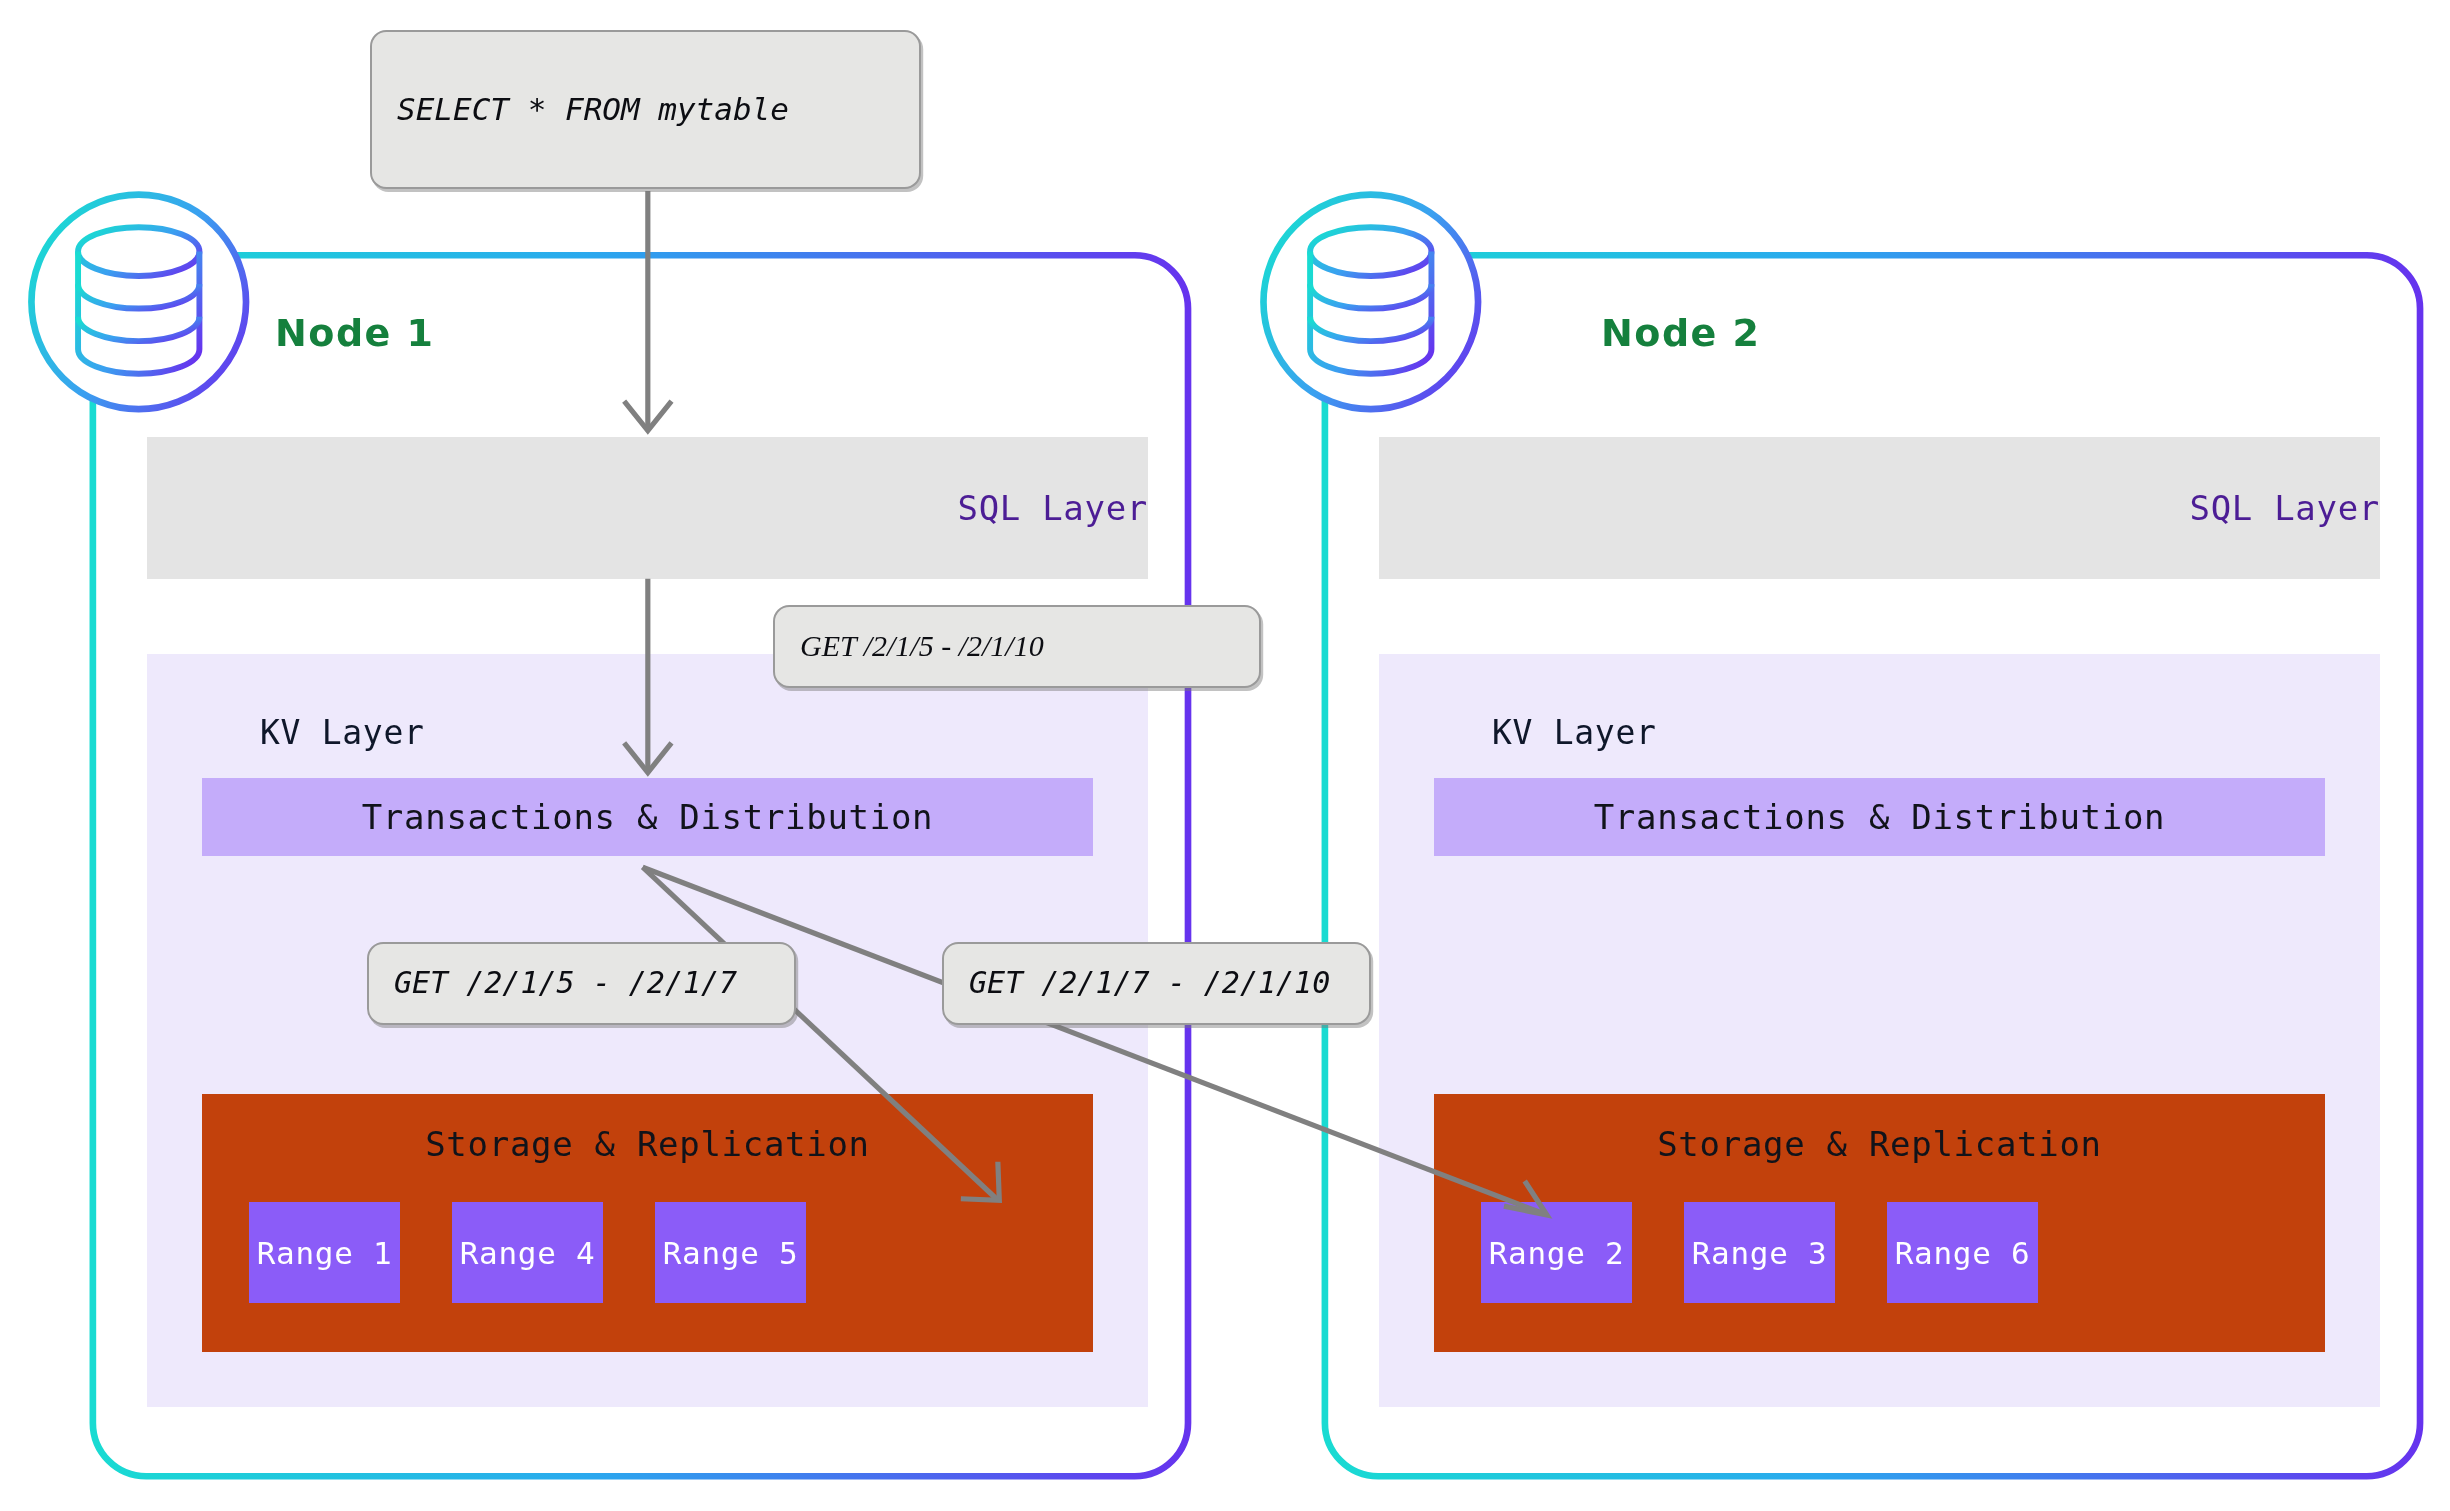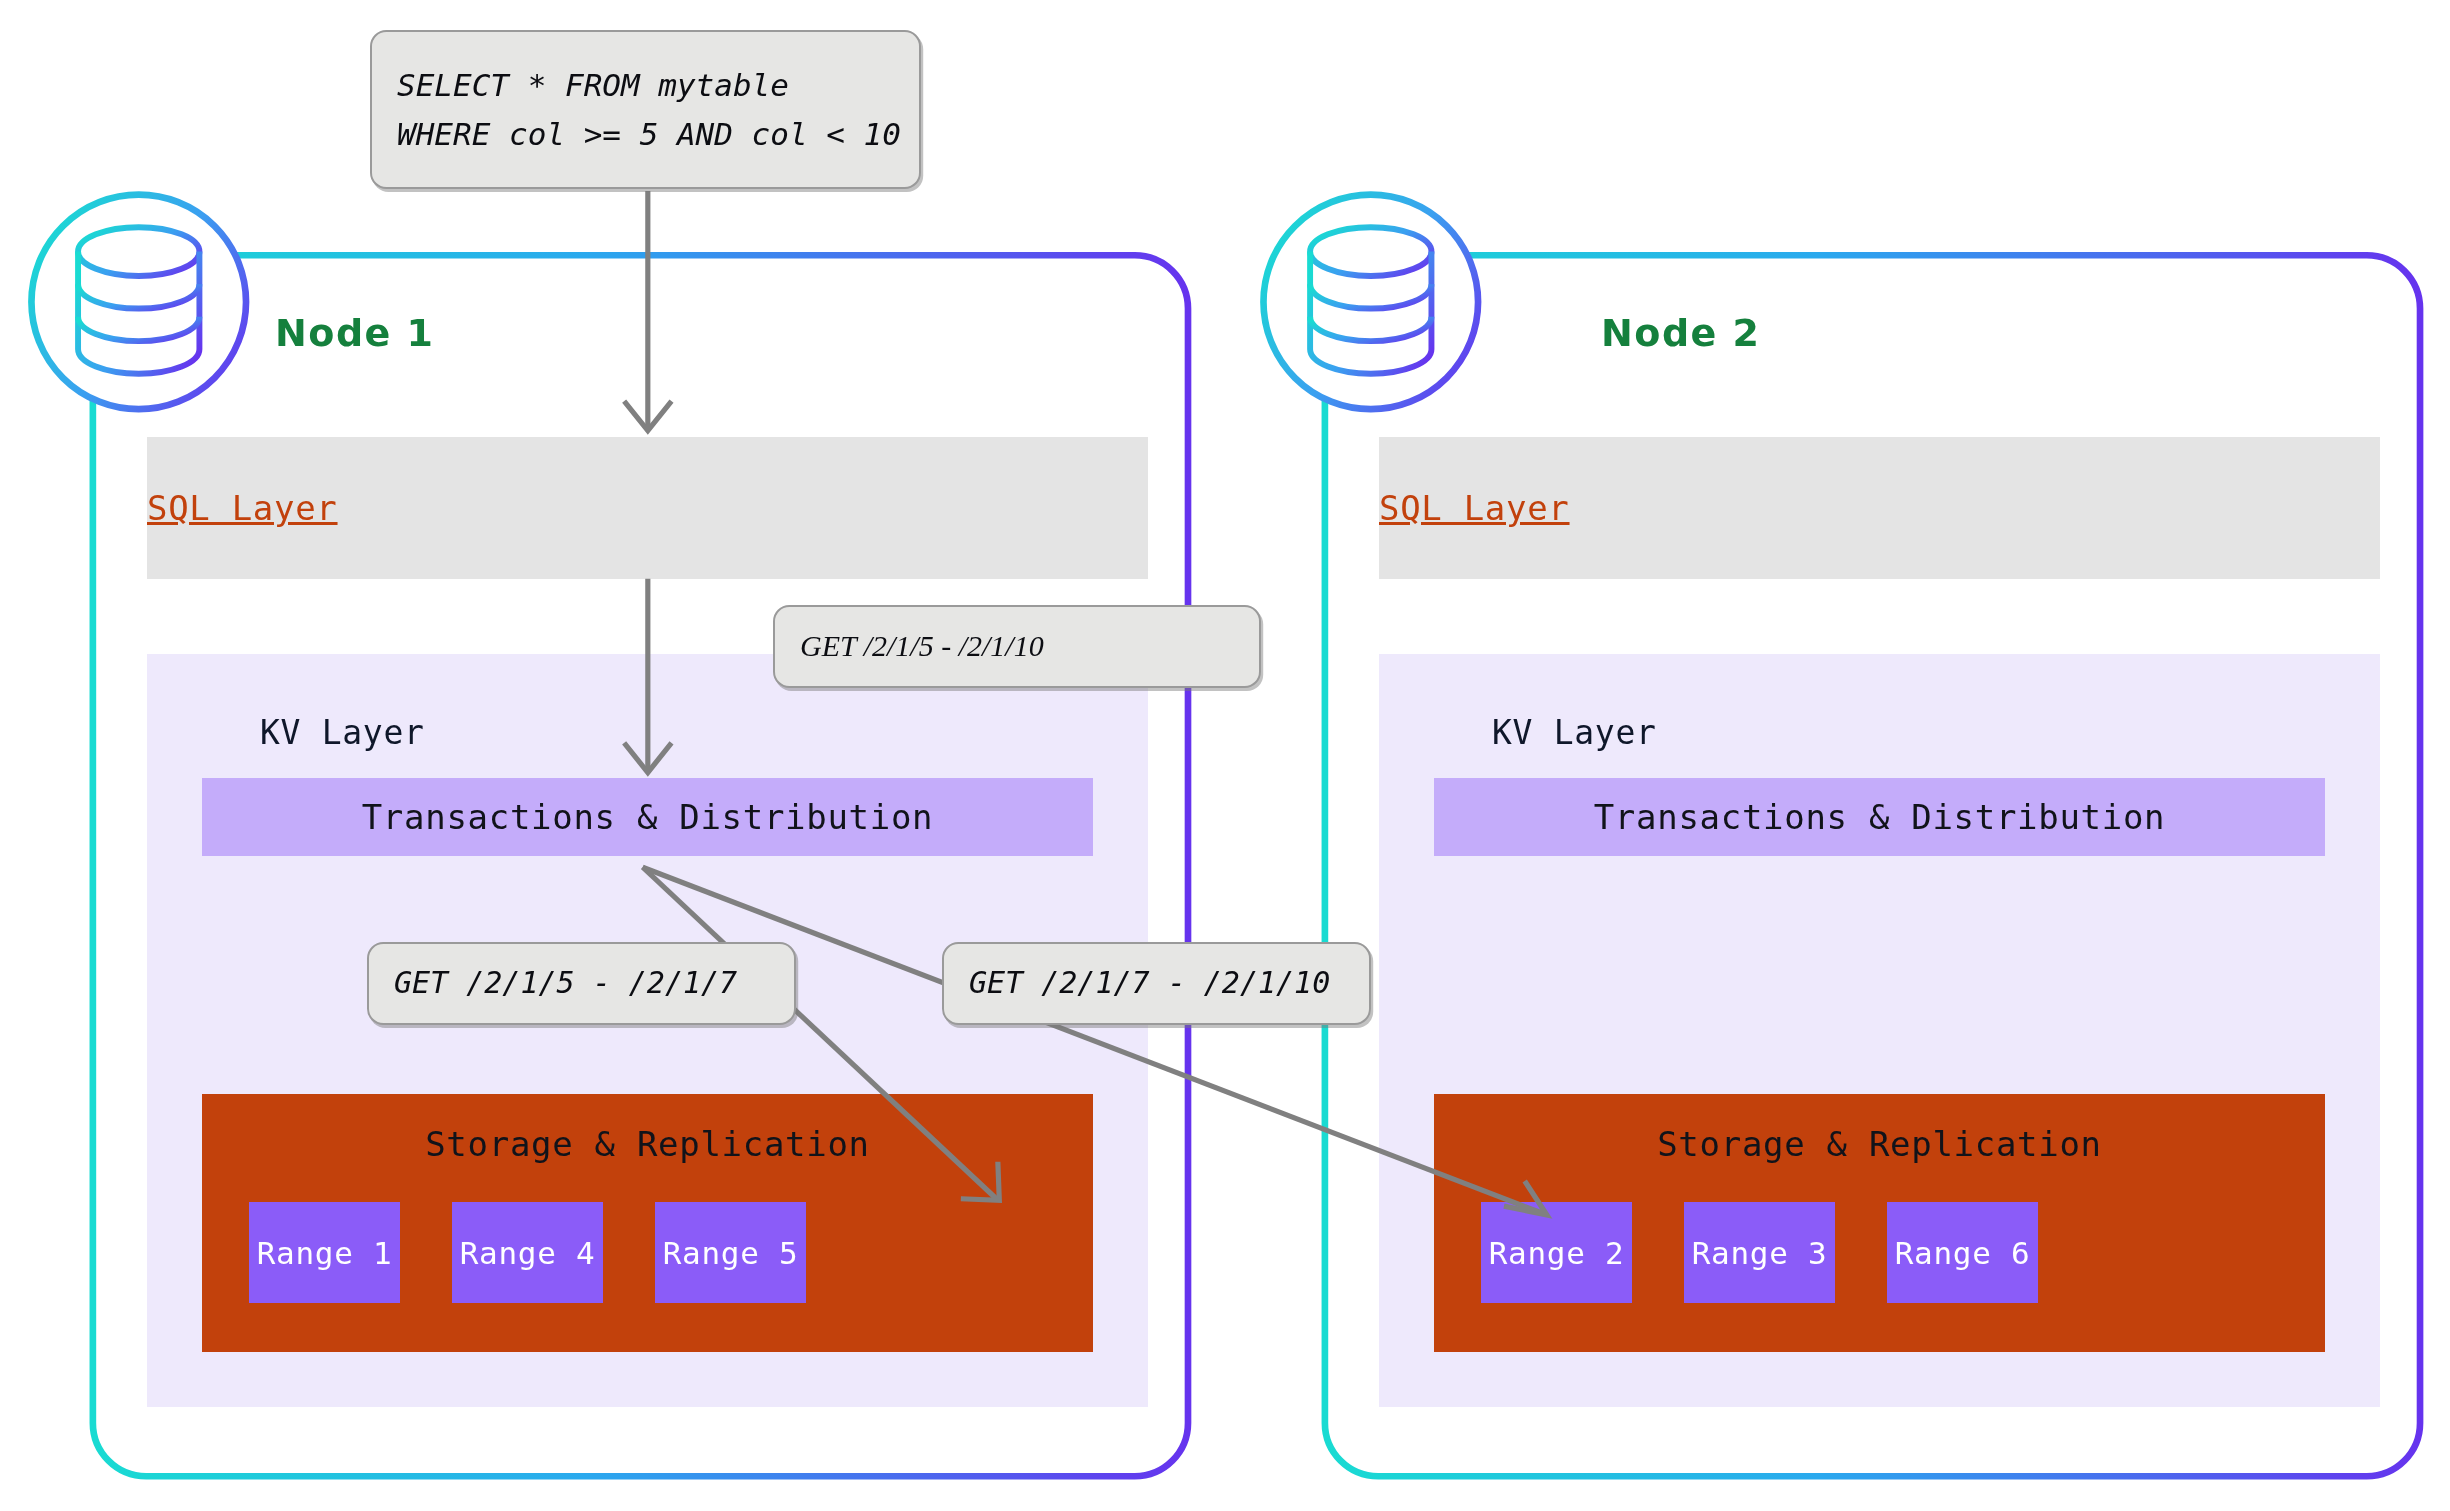--- a/index.html
+++ b/index.html
@@ -24,25 +24,24 @@
     color: #15803d;
     letter-spacing: 1.5px;
     white-space: nowrap;
     z-index: 20;
   }
 
   
   .sql-layer {
     position: absolute;
     background: #e4e4e4;
-    display: flex; align-items: center; justify-content: flex-start;
-    font-size: 34px; color: #c2410c;
+    display: flex; align-items: center; justify-content: flex-end;
+    font-size: 34px; color: #4c1d95;
     letter-spacing: 0.7px;
     z-index: 12;
-    text-decoration: underline;
   }
 
   
   .kv-panel {
     position: absolute;
     background: #eee9fc;
     z-index: 12;
   }
   .kv-label {
     position: absolute;
@@ -216,21 +215,20 @@
       <path d="M868,1172 L1346,1620"></path>
       <path d="M1298,1620 L1350,1622 L1348,1570"></path>
 
       <path d="M868,1172 L2085,1640"></path>
       <path d="M2032,1630 L2090,1642 L2060,1596"></path>
     </g>
   </svg>
 
   <div class="callout" style="left:370px; top:30px; width:551px; height:159px;">
     <div class="line">SELECT * FROM mytable</div>
-    <div class="line">WHERE col &gt;= 5 AND col &lt; 10</div>
   </div>
 
   <div class="callout badge" style="left:773px; top:605px; width:488px; height:83px;font-family:Liberation Serif, serif;">
     <div class="line">GET /2/1/5 - /2/1/10</div>
   </div>
 
   <div class="callout badge" style="left:367px; top:942px; width:429px; height:83px;">
     <div class="line">GET /2/1/5 - /2/1/7</div>
   </div>
 

